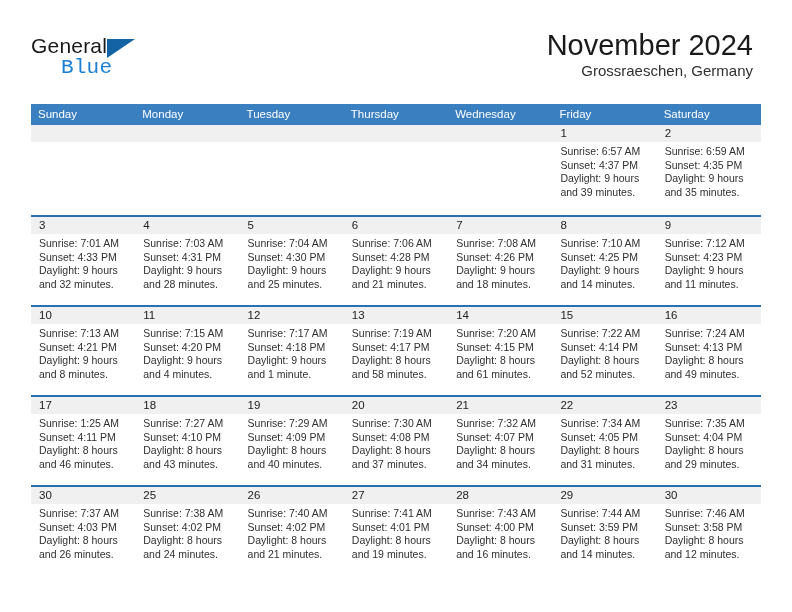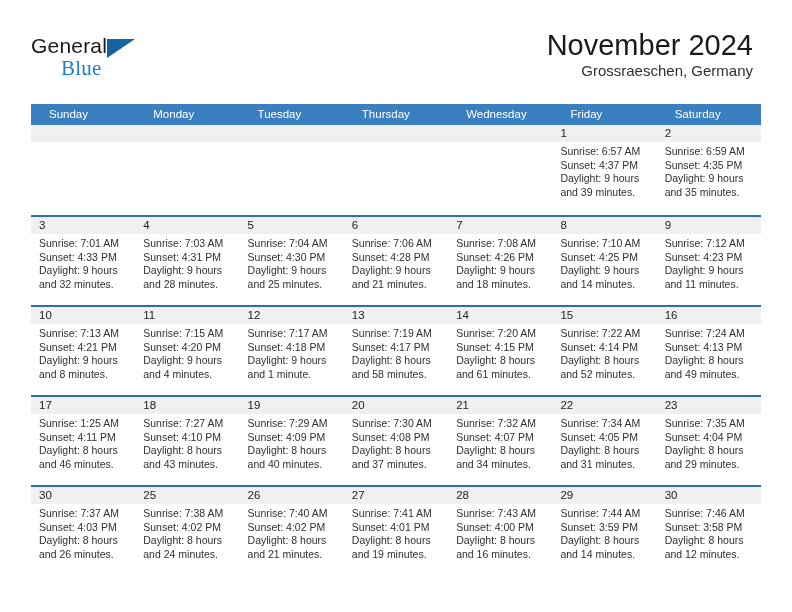--- a/index.html
+++ b/index.html
@@ -45,21 +45,21 @@
     color: #1a1a1a;
     font-family: "Liberation Sans", sans-serif;
   }
   .brand-blue {
     position: absolute;
     left: 30px;
     top: 22px;
     font-size: 21px;
     letter-spacing: 0.2px;
     color: #1b7fd4;
-    font-family: Liberation Serif, serif;
+    font-family: Liberation Mono, monospace;
   }
   .brand-triangle {
     position: absolute;
     left: 76px;
     top: 5px;
     width: 0;
     height: 0;
     border-left: 28px solid #1464a5;
     border-bottom: 19px solid transparent;
   }
@@ -96,21 +96,21 @@
     display: flex;
     width: 100%;
     background: #3a7fc0;
     height: 21px;
   }
   .weekday {
     flex: 1 1 0;
     color: #ffffff;
     font-size: 11.5px;
     line-height: 21px;
-    padding-left: 18px;
+    padding-left: 7px;
     box-sizing: border-box;
     white-space: nowrap;
   }
 
   .week {
     display: flex;
     width: 100%;
     height: 90px;
     border-top: 2px solid #2a6fb0;
     box-sizing: border-box;

